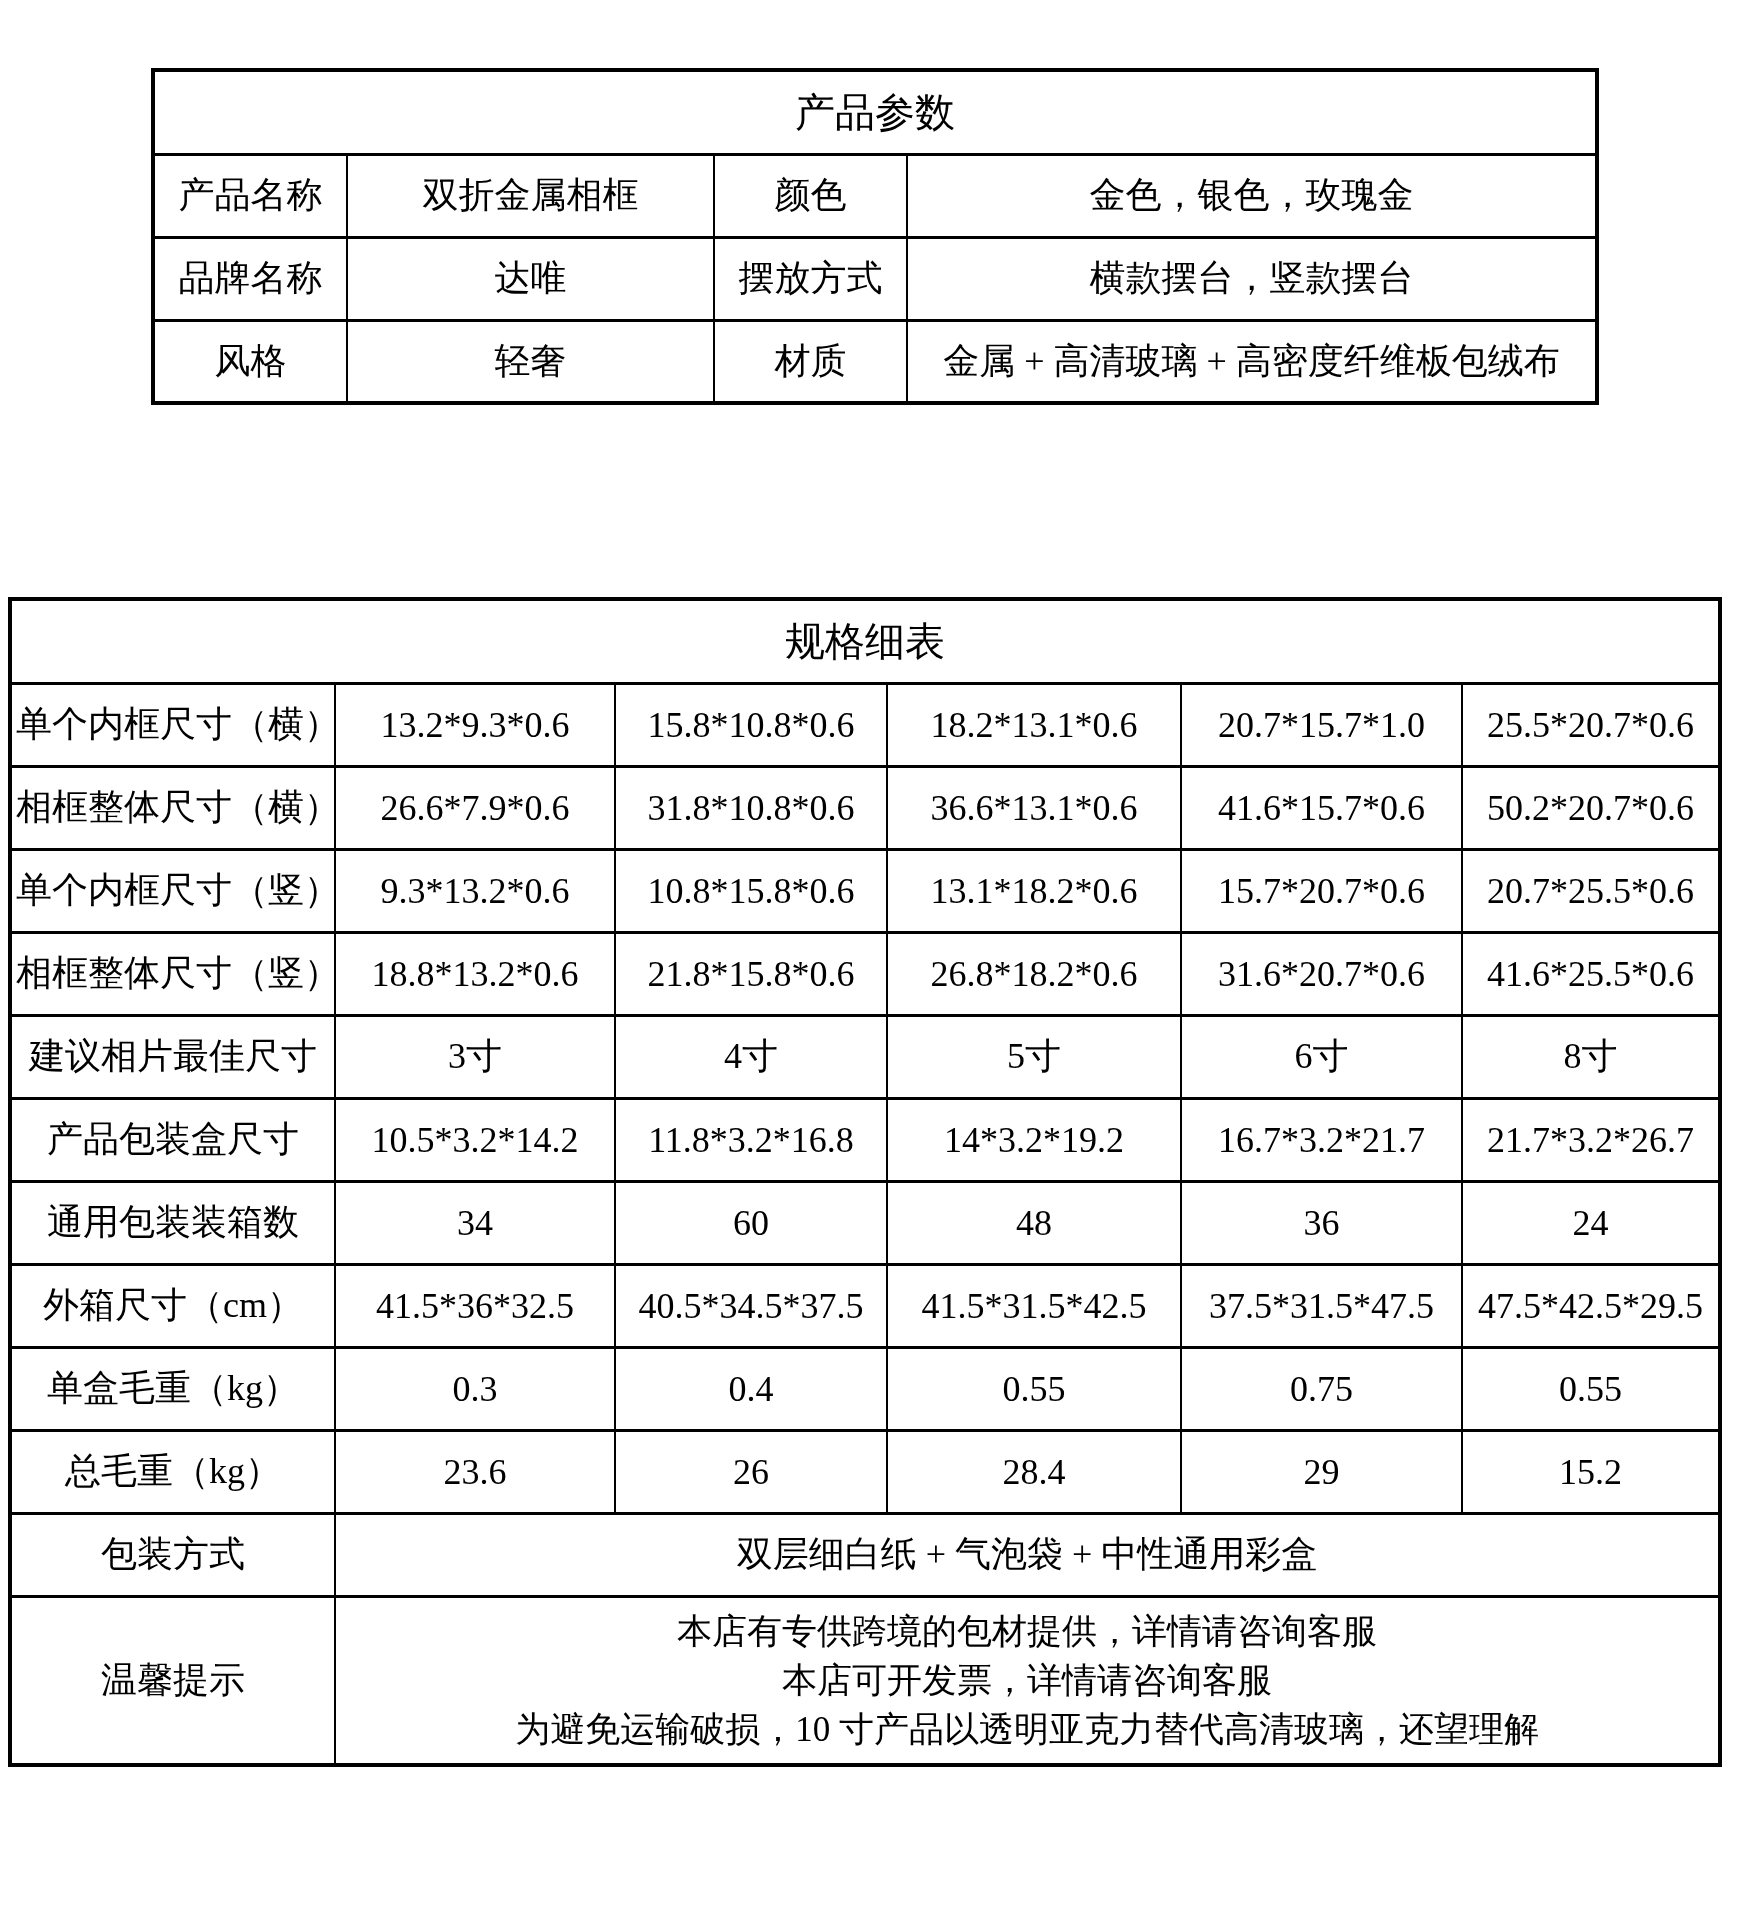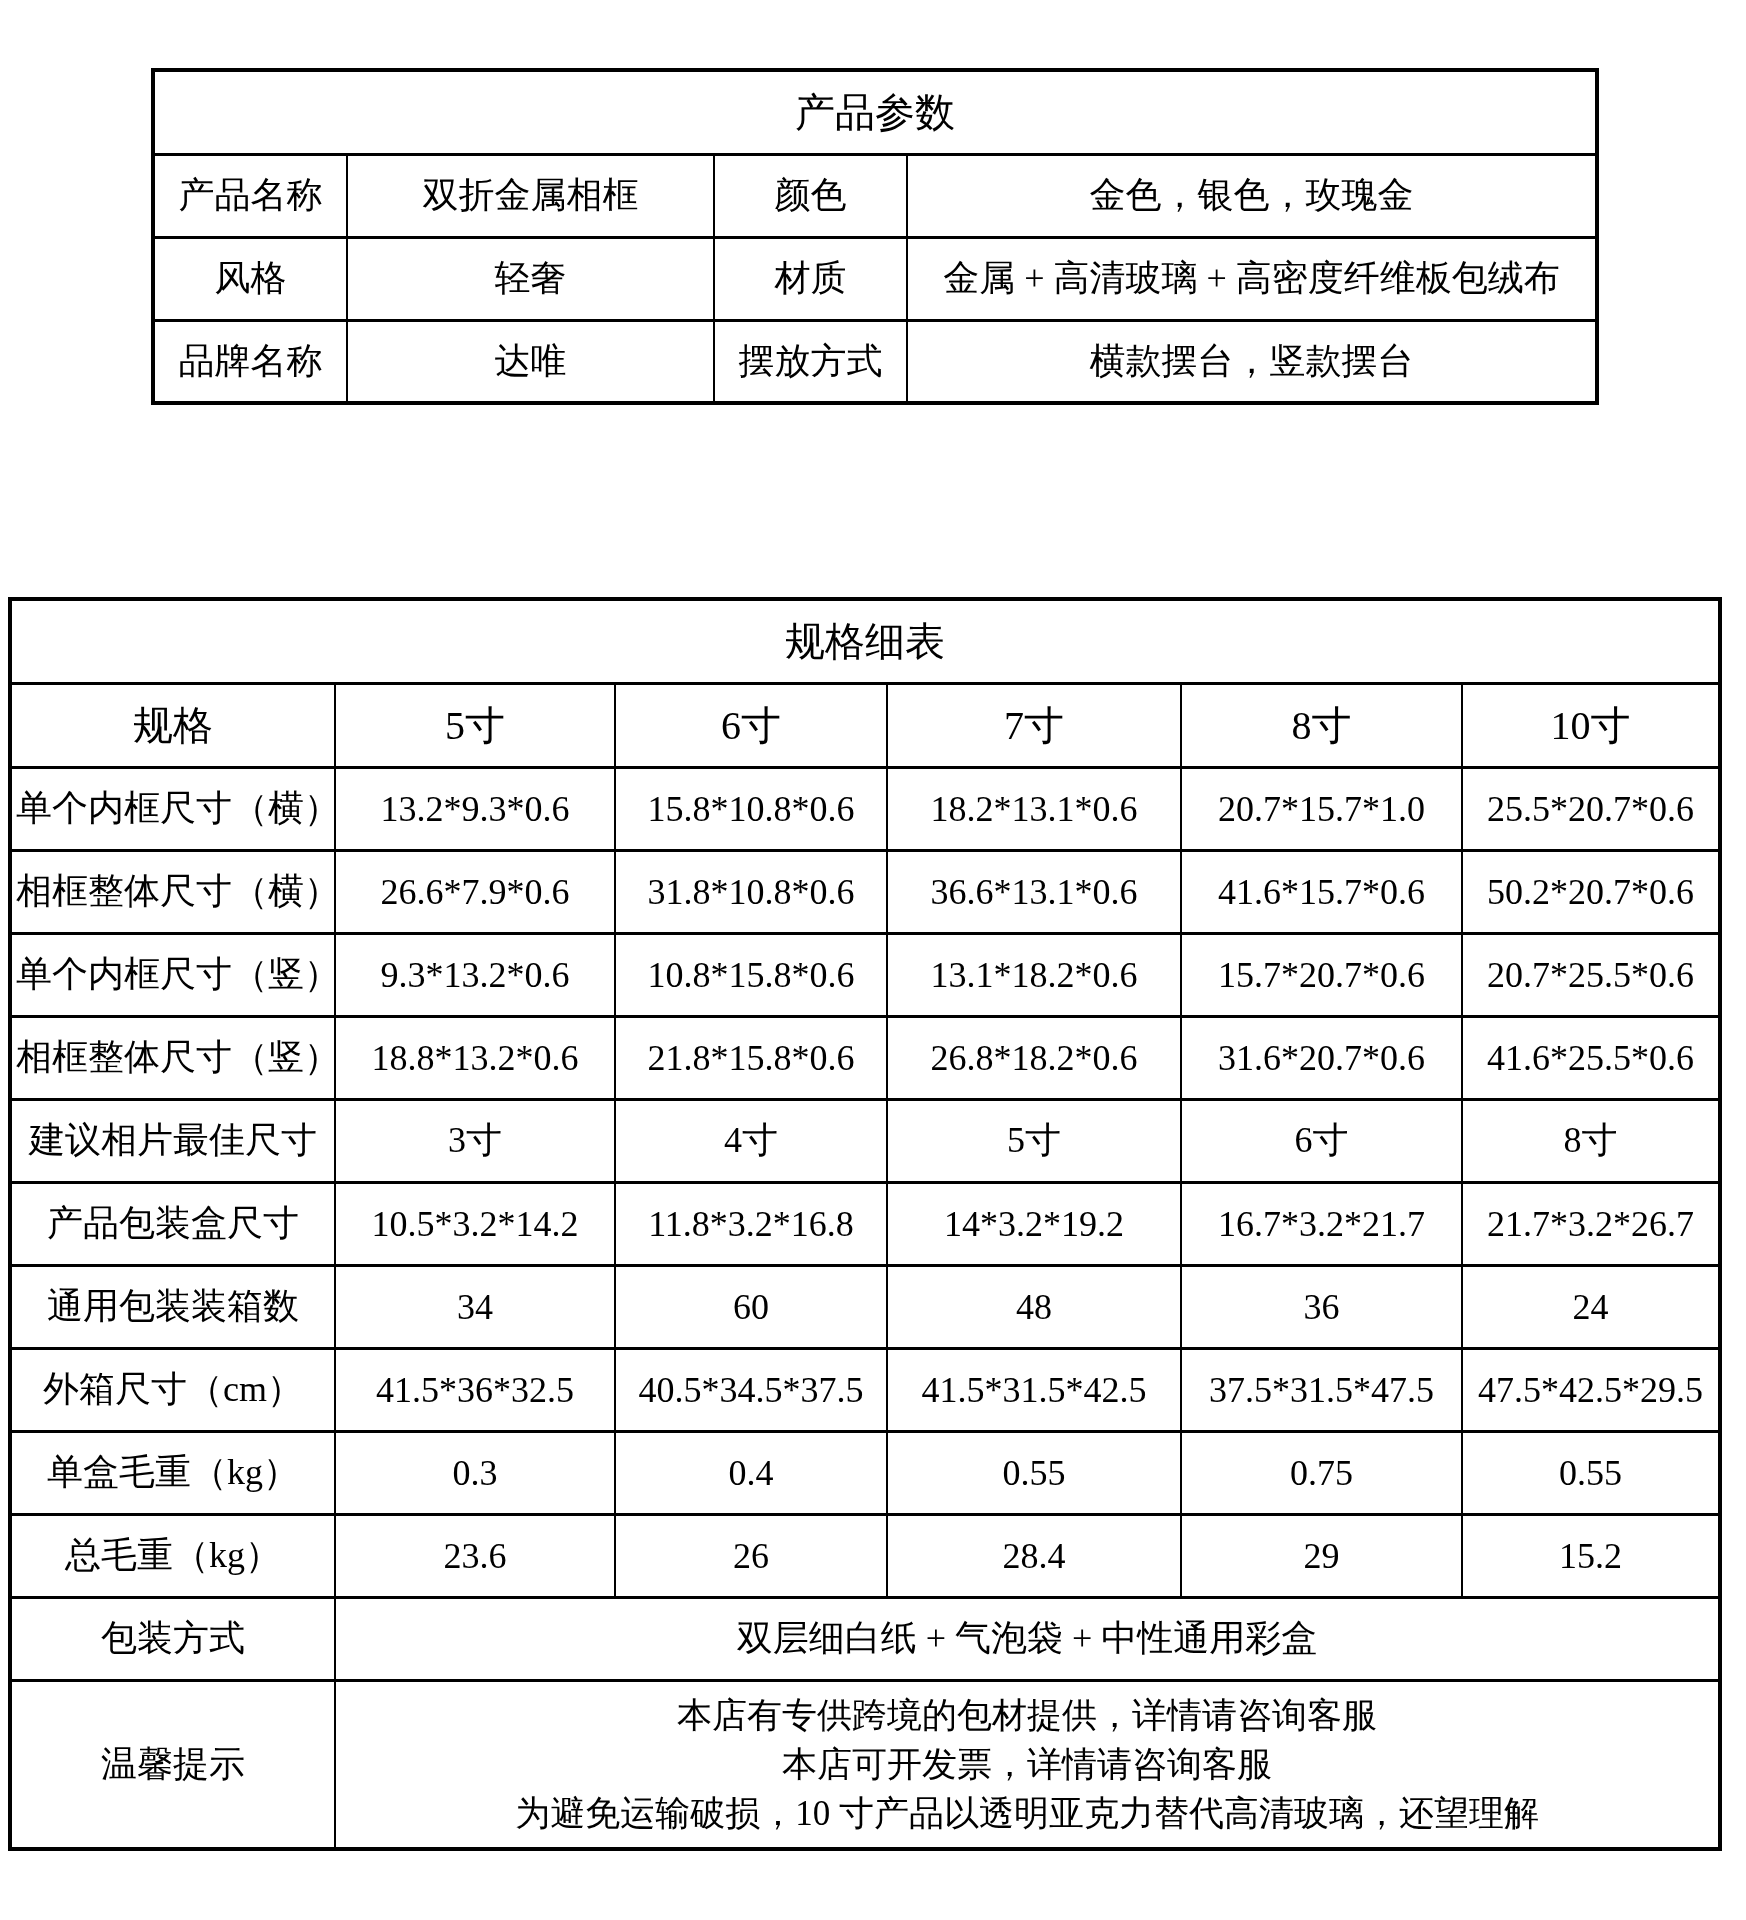--- a/index.html
+++ b/index.html
@@ -67,55 +67,47 @@
       <tr class="title-row">
         <td colspan="4">产品参数</td>
       </tr>
       <tr>
         <td>产品名称</td>
         <td>双折金属相框</td>
         <td>颜色</td>
         <td>金色，银色，玫瑰金</td>
       </tr>
       <tr>
+        <td>品牌名称</td>
+        <td>达唯</td>
+        <td>摆放方式</td>
+        <td>横款摆台，竖款摆台</td>
+      </tr>
+      <tr>
         <td>风格</td>
         <td>轻奢</td>
         <td>材质</td>
         <td>金属 + 高清玻璃 + 高密度纤维板包绒布</td>
-      </tr>
-      <tr>
-        <td>品牌名称</td>
-        <td>达唯</td>
-        <td>摆放方式</td>
-        <td>横款摆台，竖款摆台</td>
       </tr>
     </tbody>
   </table>
 
   <table class="t2">
     <colgroup>
       <col style="width:325px">
         <col style="width:280px">
         <col style="width:272px">
         <col style="width:294px">
         <col style="width:281px">
         <col style="width:258px">
     </colgroup>
     <tbody>
       <tr class="title-row">
         <td colspan="6">规格细表</td>
       </tr>
-      <tr class="title-row">
-        <td>规格</td>
-        <td>5寸</td>
-        <td>6寸</td>
-        <td>7寸</td>
-        <td>8寸</td>
-        <td>10寸</td>
-      </tr>
 
       <tr>
         <td>单个内框尺寸（横）</td>
         <td>13.2*9.3*0.6</td>
         <td>15.8*10.8*0.6</td>
         <td>18.2*13.1*0.6</td>
         <td>20.7*15.7*1.0</td>
         <td>25.5*20.7*0.6</td>
       </tr>
       <tr>

